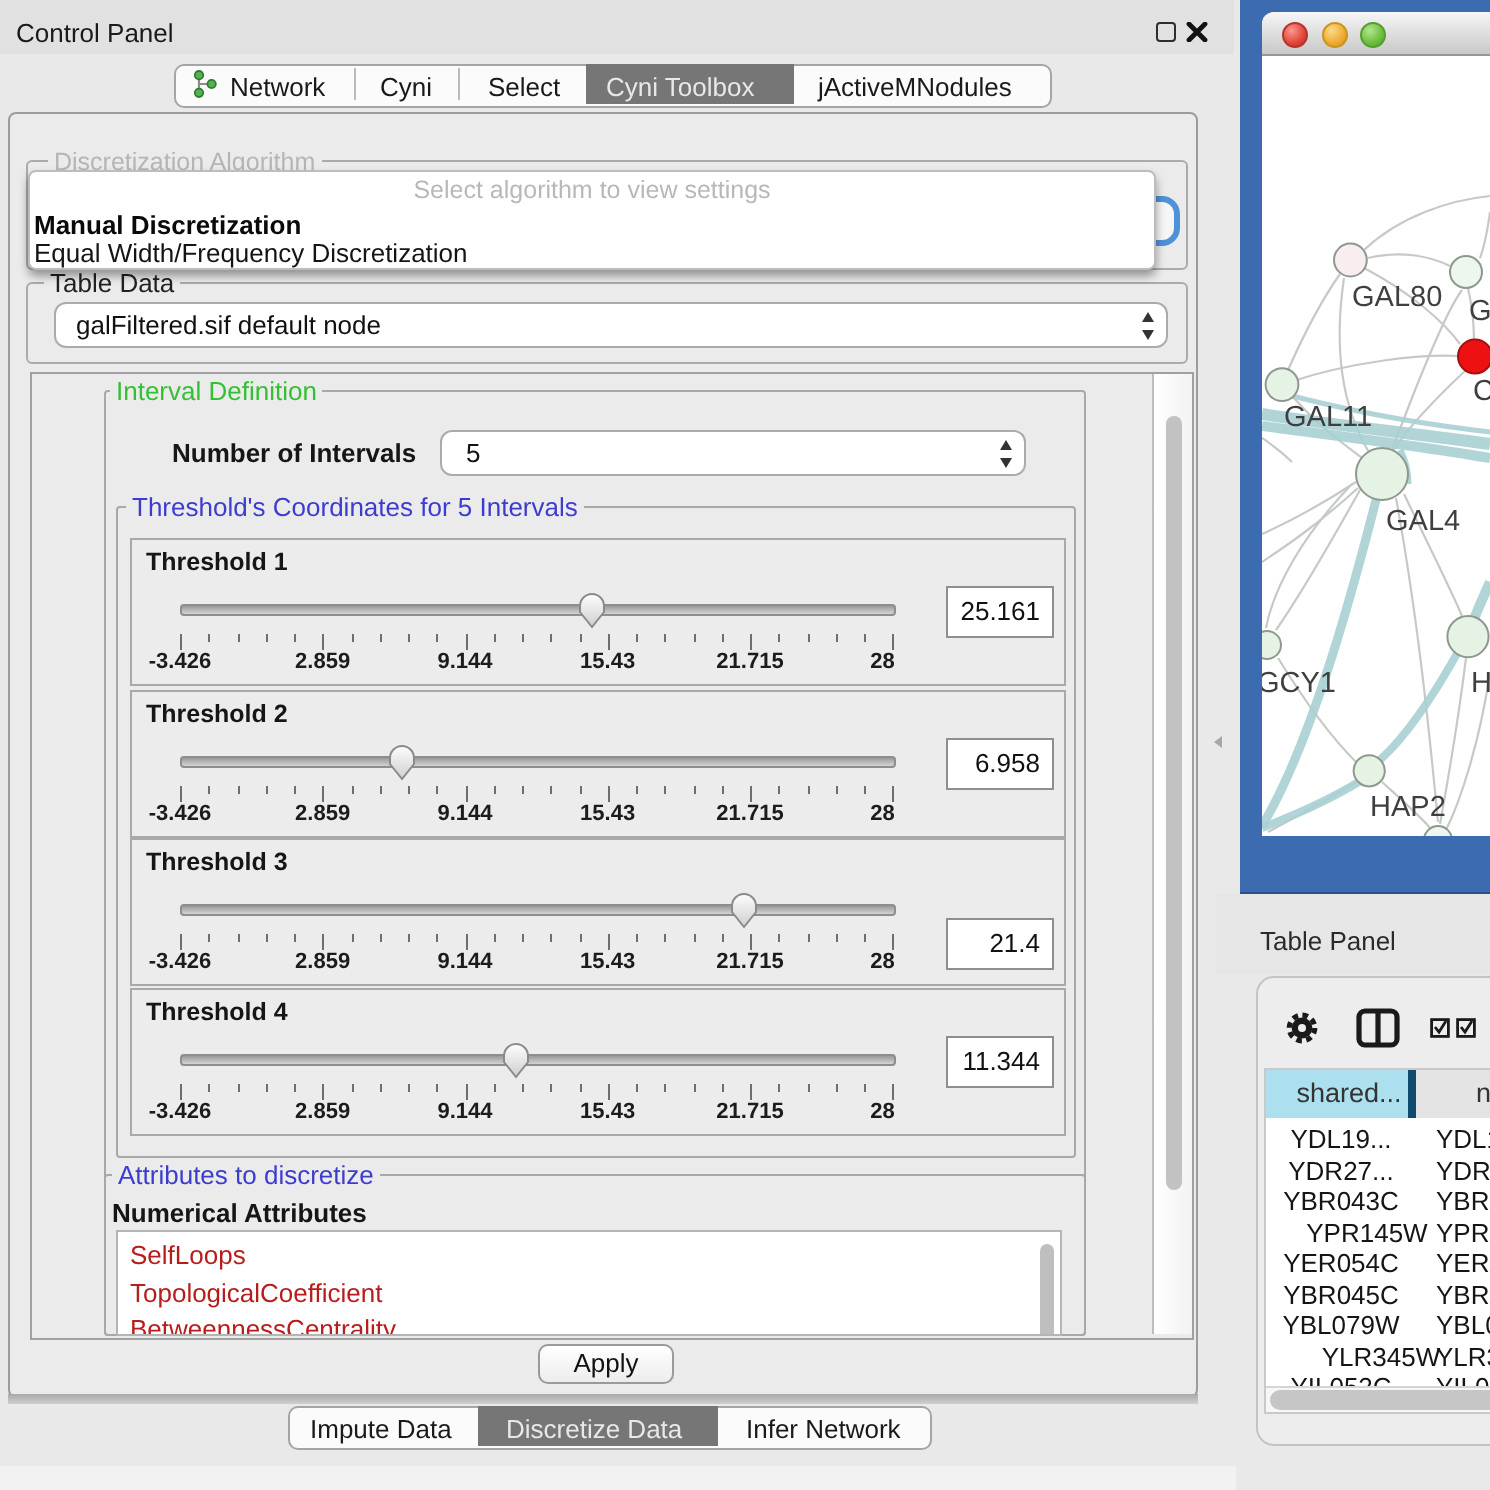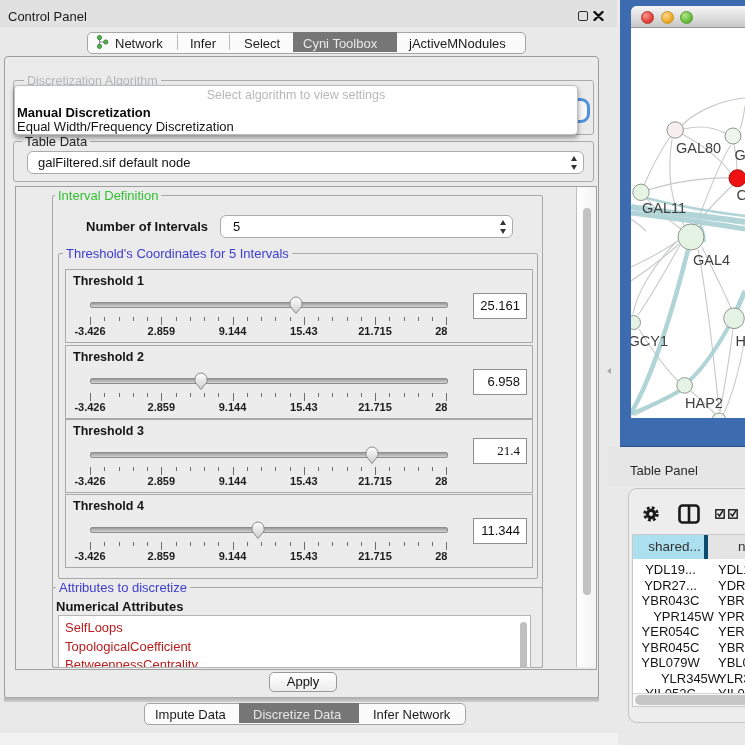--- a/index.html
+++ b/index.html
@@ -32,21 +32,21 @@
 
 <div class="abs" style="left:87px;top:32px;width:437px;height:20px;background:#fbfbfb;border:1px solid #a5a5a5;border-radius:5px;"></div>
 <svg class="abs" style="left:96px;top:35px" width="13" height="14" viewBox="0 0 13 14">
   <path d="M3.5 3 L3.5 11 M3.5 7 L9.5 7" stroke="#8c8c8c" stroke-width="1.1" fill="none"></path>
   <circle cx="3.5" cy="2.6" r="2.1" fill="#53b253" stroke="#2e7d2e" stroke-width="0.9"></circle>
   <circle cx="9.8" cy="7" r="2.1" fill="#53b253" stroke="#2e7d2e" stroke-width="0.9"></circle>
   <circle cx="3.5" cy="11.4" r="2.1" fill="#53b253" stroke="#2e7d2e" stroke-width="0.9"></circle>
 </svg>
 <div class="abs tabtxt" style="left:115px;top:36px;">Network</div>
 <div class="abs" style="left:177px;top:34px;width:1px;height:16px;background:#bbb;"></div>
-<div class="abs tabtxt" style="left:190px;top:36px;">Infer</div>
+<div class="abs tabtxt" style="left:190px;top:36px;">Cyni</div>
 <div class="abs" style="left:229px;top:34px;width:1px;height:16px;background:#bbb;"></div>
 <div class="abs tabtxt" style="left:244px;top:36px;">Select</div>
 <div class="abs" style="left:293px;top:32px;width:104px;height:20px;background:#767676;"></div>
 <div class="abs" style="left:303px;top:36px;font-size:13px;color:#e8e8e8;">Cyni Toolbox</div>
 <div class="abs tabtxt" style="left:409px;top:36px;">jActiveMNodules</div>
 
 <div class="abs" style="left:4px;top:56px;width:593px;height:641px;background:#ebebeb;border:1px solid #9c9c9c;border-radius:4px;"></div>
 <div class="abs" style="left:4px;top:697px;width:595px;height:5px;background:linear-gradient(180deg,#a9a9a9,#cfcfcf);"></div>
 
 <div class="abs" style="left:13px;top:80px;width:579px;height:53px;border:1px solid #ababab;border-radius:3px;"></div>
@@ -220,21 +220,21 @@
       <div class="tick" style="left:337.5px;top:47px;height:4px;"></div>
       <div class="tick" style="left:351.8px;top:47px;height:4px;"></div>
       <div class="tick" style="left:366.0px;top:47px;height:4px;"></div>
       <div class="tick" style="left:380.3px;top:47px;height:8px;"></div>
       <div class="tlab" style="left:24.0px;top:55px;">-3.426</div>
       <div class="tlab" style="left:95.3px;top:55px;">2.859</div>
       <div class="tlab" style="left:166.5px;top:55px;">9.144</div>
       <div class="tlab" style="left:237.8px;top:55px;">15.43</div>
       <div class="tlab" style="left:309.0px;top:55px;">21.715</div>
       <div class="tlab" style="left:375.3px;top:55px;">28</div>
-    <div class="vbox" style="left:407px;top:18px;width:46px;height:24px;line-height:24px;padding-right:6px;font-family:Liberation Serif, serif;">21.4</div>
+    <div class="vbox" style="left:407px;top:39px;width:46px;height:24px;line-height:24px;padding-right:6px;">21.4</div>
   </div>
     <div class="tpanel" style="left:65px;top:494px;width:466px;height:72px;">
     <div class="ttitle">Threshold 4</div>
     <div class="track" style="left:24px;top:32px;width:356.3px;"></div>
     <svg style="position:absolute;left:183.5px;top:25px;" width="16" height="20" viewBox="0 0 16 20">
       <path d="M2 8 A6 6 0 0 1 14 8 L14 11 L8 18.5 L2 11 Z" fill="url(#g3)" stroke="#8a8a8a" stroke-width="1"></path>
       <defs>
           <linearGradient id="g3" x1="0" y1="0" x2="0" y2="1">
         <stop offset="0" stop-color="#fdfdfd"></stop>
             <stop offset="1" stop-color="#cfcfcf"></stop>

